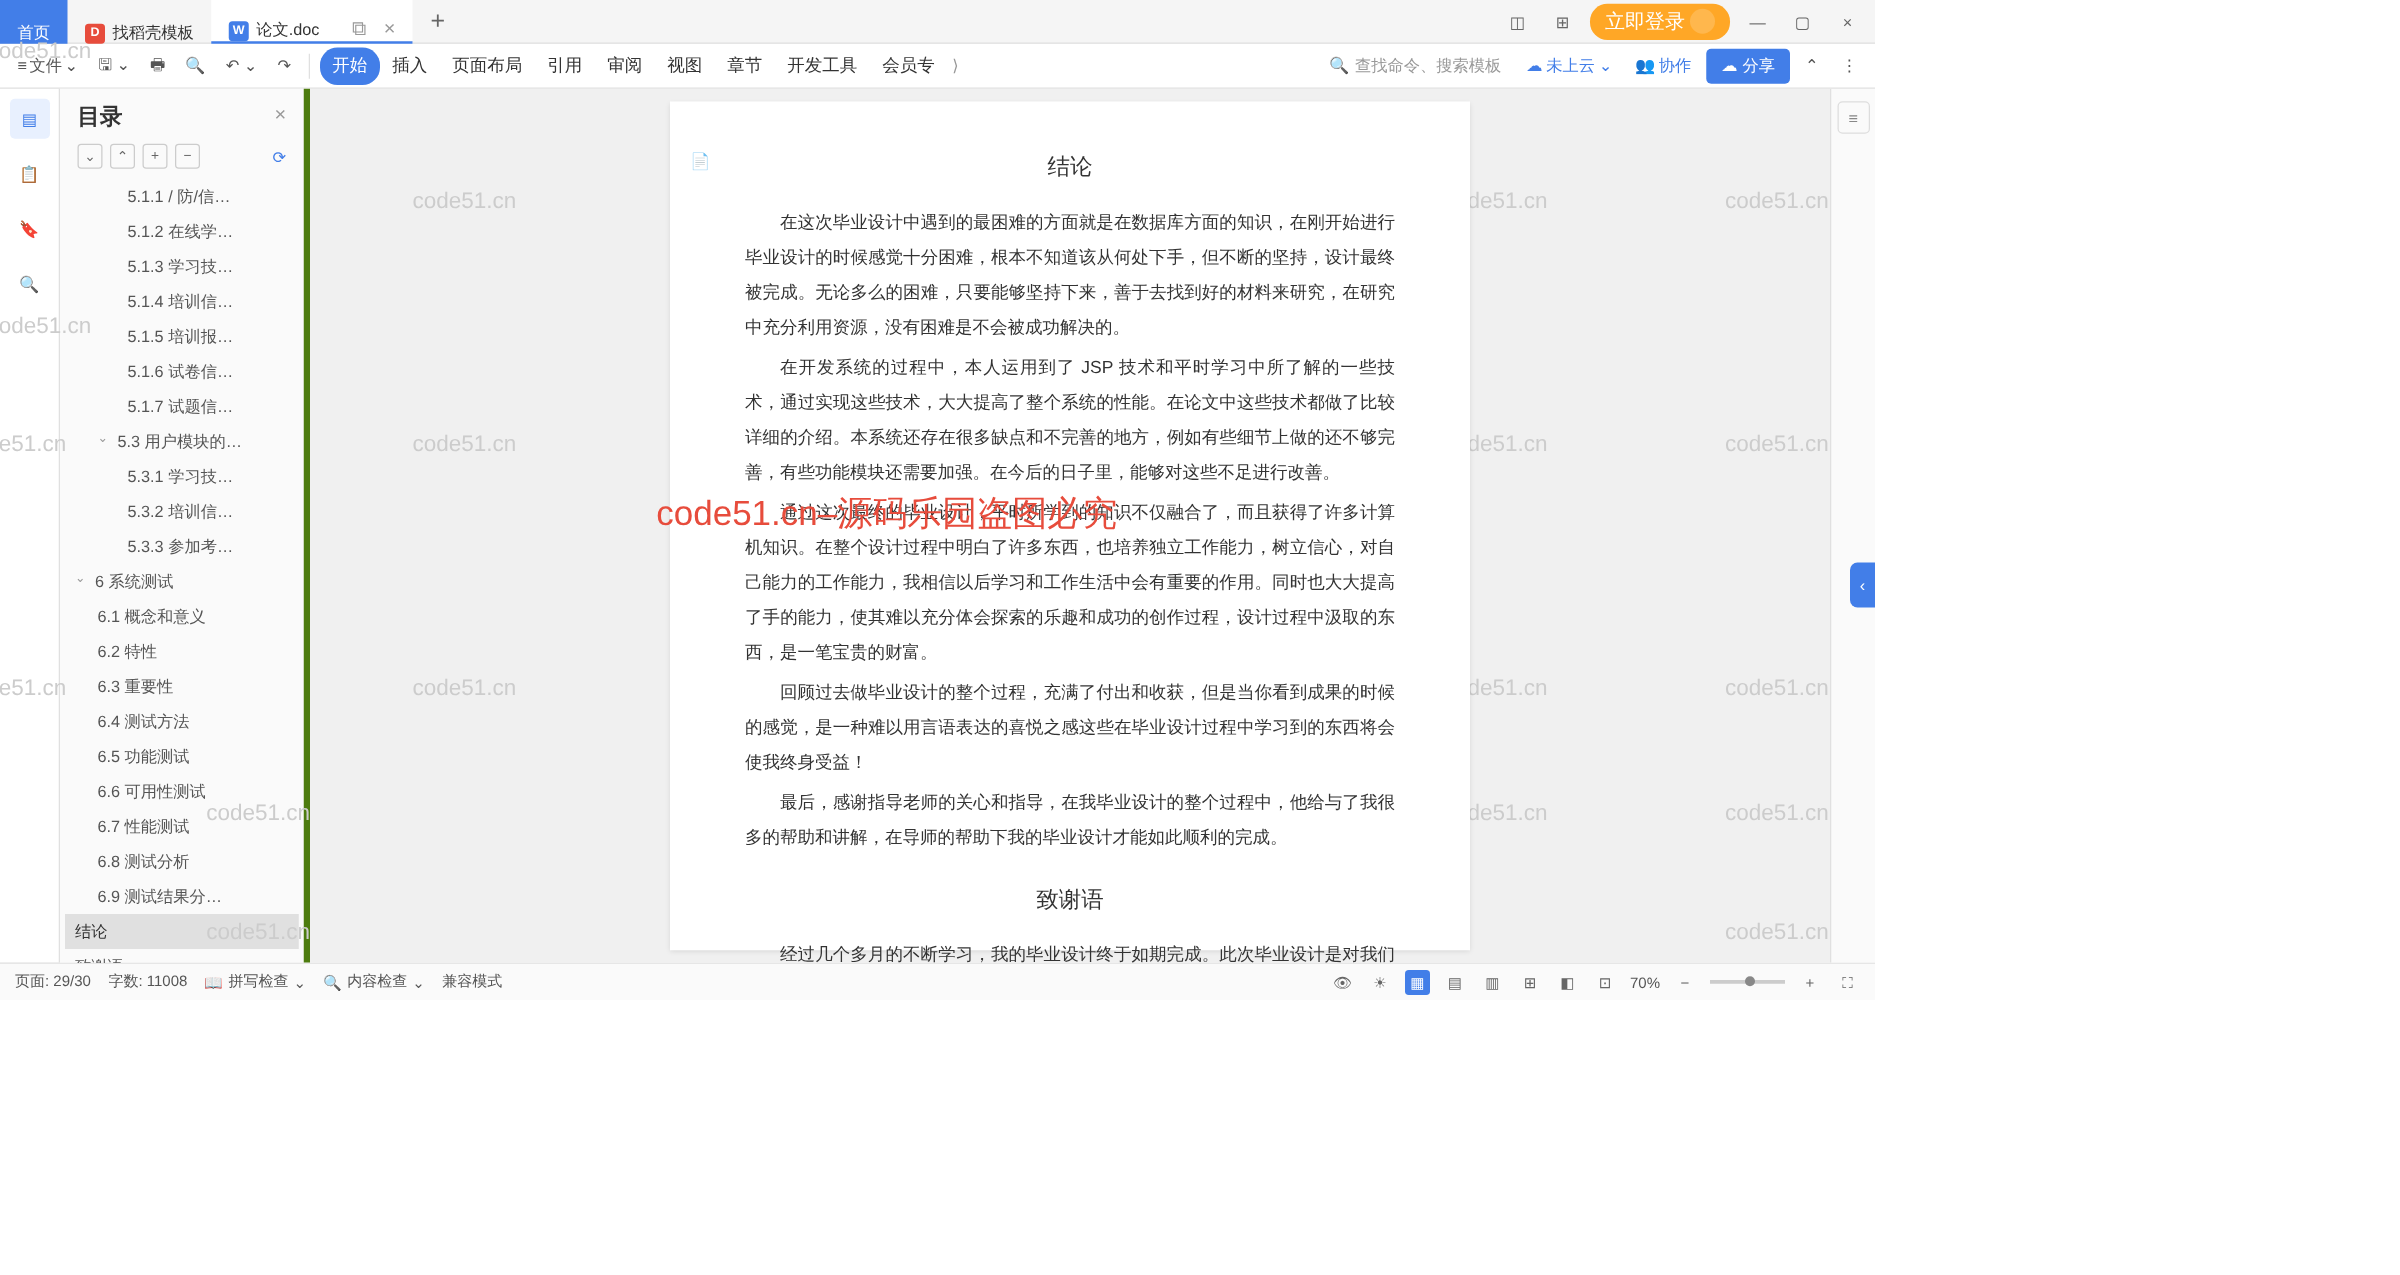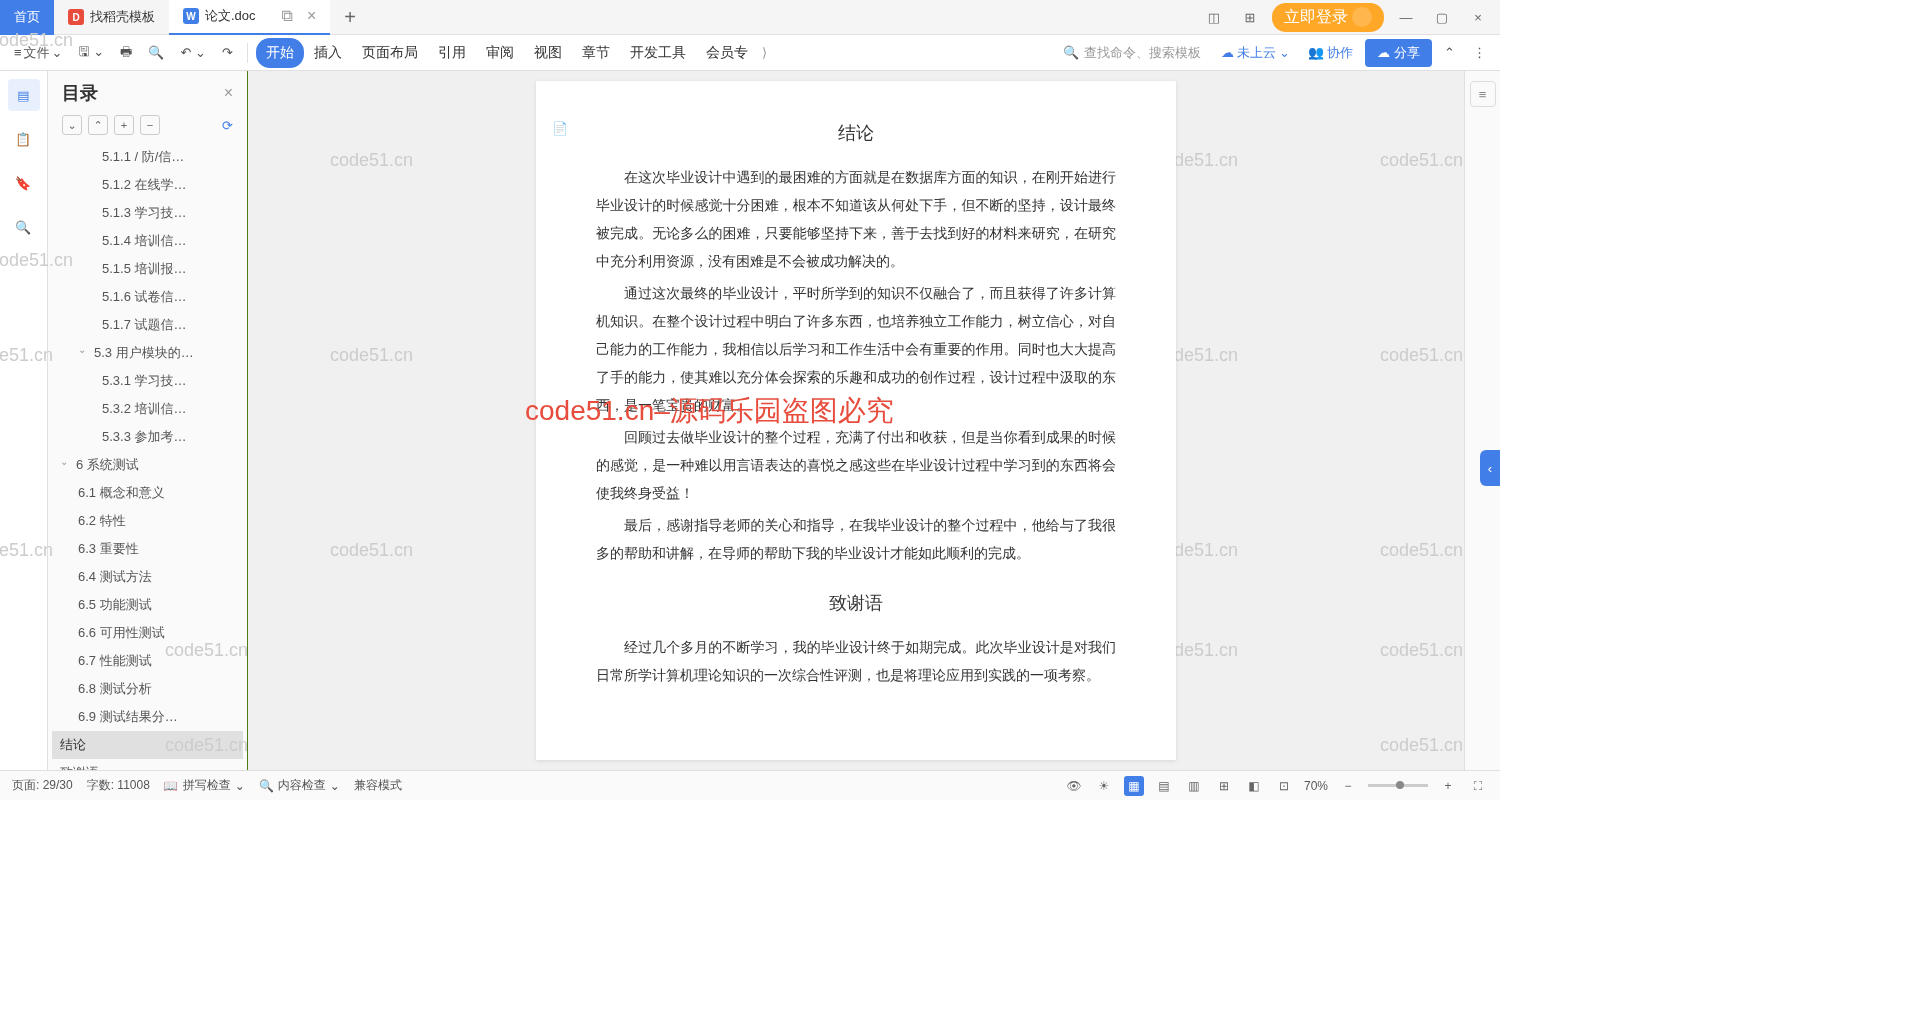--- a/index.html
+++ b/index.html
@@ -2,21 +2,21 @@
 <html><head>
 <meta charset="utf-8">
 <style>
 * { margin: 0; padding: 0; box-sizing: border-box; font-family: "Microsoft YaHei", "PingFang SC", sans-serif; }
 body { width: 1500px; height: 800px; background: #fff; overflow: hidden; position: relative; font-size: 13px; color: #333; }
 
 .watermark { position: absolute; color: #ccc; font-size: 18px; pointer-events: none; z-index: 1; }
 .watermark-red { position: absolute; color: #e74c3c; font-size: 28px; font-weight: 500; z-index: 50; pointer-events: none; }
 
 .titlebar { height: 35px; background: #f5f5f5; display: flex; align-items: center; border-bottom: 1px solid #e0e0e0; }
-.tab { height: 35px; display: flex; align-items: center; padding: 0 14px; gap: 6px; cursor: pointer; font-size: 13px; }
+.tab { height: 35px; display: flex; align-items: flex-end; padding: 0 14px; gap: 6px; cursor: pointer; font-size: 13px; }
 .tab.home { background: #427ee8; color: #fff; }
 .tab.doc { background: #fff; color: #333; border-bottom: 2px solid #427ee8; }
 .tab-icon { width: 16px; height: 16px; display: inline-flex; align-items: center; justify-content: center; }
 .tab-icon.red { background: #e74c3c; color: #fff; border-radius: 3px; font-size: 10px; font-weight: bold; }
 .tab-icon.blue { background: #427ee8; color: #fff; border-radius: 3px; font-size: 10px; font-weight: bold; }
 .tab-close { margin-left: 8px; color: #999; font-size: 16px; }
 .tab-plus { padding: 0 14px; color: #666; font-size: 20px; }
 .titlebar-right { margin-left: auto; display: flex; align-items: center; gap: 8px; padding-right: 8px; }
 .tb-icon { width: 28px; height: 28px; display: flex; align-items: center; justify-content: center; color: #666; cursor: pointer; }
 .login-btn { background: #ffa726; color: #fff; padding: 4px 12px; border-radius: 14px; font-size: 16px; display: flex; align-items: center; gap: 4px; }
@@ -30,21 +30,21 @@
 .toolbar-right { margin-left: auto; display: flex; align-items: center; gap: 6px; }
 .search-box { color: #999; font-size: 13px; padding: 4px 8px; display: flex; align-items: center; gap: 4px; }
 .cloud-btn { color: #427ee8; font-size: 13px; display: flex; align-items: center; gap: 3px; padding: 4px 6px; }
 .share-btn { background: #427ee8; color: #fff; padding: 5px 12px; border-radius: 4px; font-size: 13px; display: flex; align-items: center; gap: 4px; }
 
 .main { display: flex; height: calc(100% - 35px - 36px - 30px); }
 .side-icons { width: 48px; border-right: 1px solid #e0e0e0; display: flex; flex-direction: column; align-items: center; padding-top: 8px; gap: 12px; }
 .side-icon { width: 32px; height: 32px; display: flex; align-items: center; justify-content: center; color: #666; cursor: pointer; border-radius: 4px; }
 .side-icon.active { background: #e8f0fe; color: #427ee8; }
 
-.outline-panel { width: 200px; border-right: 1px solid #4d7c0f; display: flex; flex-direction: column; background: #fafafa; }
+.outline-panel { width: 200px; border-right: 5px solid #4d7c0f; display: flex; flex-direction: column; background: #fafafa; }
 .outline-header { padding: 10px 14px 6px; display: flex; align-items: center; justify-content: space-between; }
 .outline-title { font-size: 18px; font-weight: bold; color: #333; }
 .outline-close { color: #999; cursor: pointer; font-size: 16px; }
 .outline-tools { padding: 4px 14px 8px; display: flex; gap: 6px; align-items: center; }
 .ot-btn { width: 20px; height: 20px; border: 1px solid #ccc; border-radius: 3px; display: flex; align-items: center; justify-content: center; font-size: 11px; color: #666; cursor: pointer; }
 .ot-refresh { margin-left: auto; color: #427ee8; }
 .outline-list { flex: 1; overflow-y: auto; padding: 0 4px; }
 .outline-item { padding: 5px 8px; font-size: 13px; color: #555; cursor: pointer; white-space: nowrap; overflow: hidden; text-overflow: ellipsis; display: flex; align-items: flex-start; gap: 4px; }
 .outline-item.selected { background: #e0e0e0; color: #333; }
 .chev { color: #999; font-size: 10px; width: 12px; display: inline-block; }
@@ -247,20 +247,21 @@
           <span>致谢语</span>
         </div>
       </div>
   </div>
 
   <div class="doc-area">
     <div class="page">
       <div class="doc-newdoc-icon">📄</div>
       <div class="doc-title">结论</div>
       <p class="doc-para">在这次毕业设计中遇到的最困难的方面就是在数据库方面的知识，在刚开始进行毕业设计的时候感觉十分困难，根本不知道该从何处下手，但不断的坚持，设计最终被完成。无论多么的困难，只要能够坚持下来，善于去找到好的材料来研究，在研究中充分利用资源，没有困难是不会被成功解决的。</p>
+      <p class="doc-para">在开发系统的过程中，本人运用到了 JSP 技术和平时学习中所了解的一些技术，通过实现这些技术，大大提高了整个系统的性能。在论文中这些技术都做了比较详细的介绍。本系统还存在很多缺点和不完善的地方，例如有些细节上做的还不够完善，有些功能模块还需要加强。在今后的日子里，能够对这些不足进行改善。</p>
       <p class="doc-para">通过这次最终的毕业设计，平时所学到的知识不仅融合了，而且获得了许多计算机知识。在整个设计过程中明白了许多东西，也培养独立工作能力，树立信心，对自己能力的工作能力，我相信以后学习和工作生活中会有重要的作用。同时也大大提高了手的能力，使其难以充分体会探索的乐趣和成功的创作过程，设计过程中汲取的东西，是一笔宝贵的财富。</p>
       <p class="doc-para">回顾过去做毕业设计的整个过程，充满了付出和收获，但是当你看到成果的时候的感觉，是一种难以用言语表达的喜悦之感这些在毕业设计过程中学习到的东西将会使我终身受益！</p>
       <p class="doc-para">最后，感谢指导老师的关心和指导，在我毕业设计的整个过程中，他给与了我很多的帮助和讲解，在导师的帮助下我的毕业设计才能如此顺利的完成。</p>
       <div class="doc-title" style="margin-top:24px">致谢语</div>
       <p class="doc-para">经过几个多月的不断学习，我的毕业设计终于如期完成。此次毕业设计是对我们日常所学计算机理论知识的一次综合性评测，也是将理论应用到实践的一项考察。</p>
 
     </div>
   </div>
 
   <div class="right-panel">

